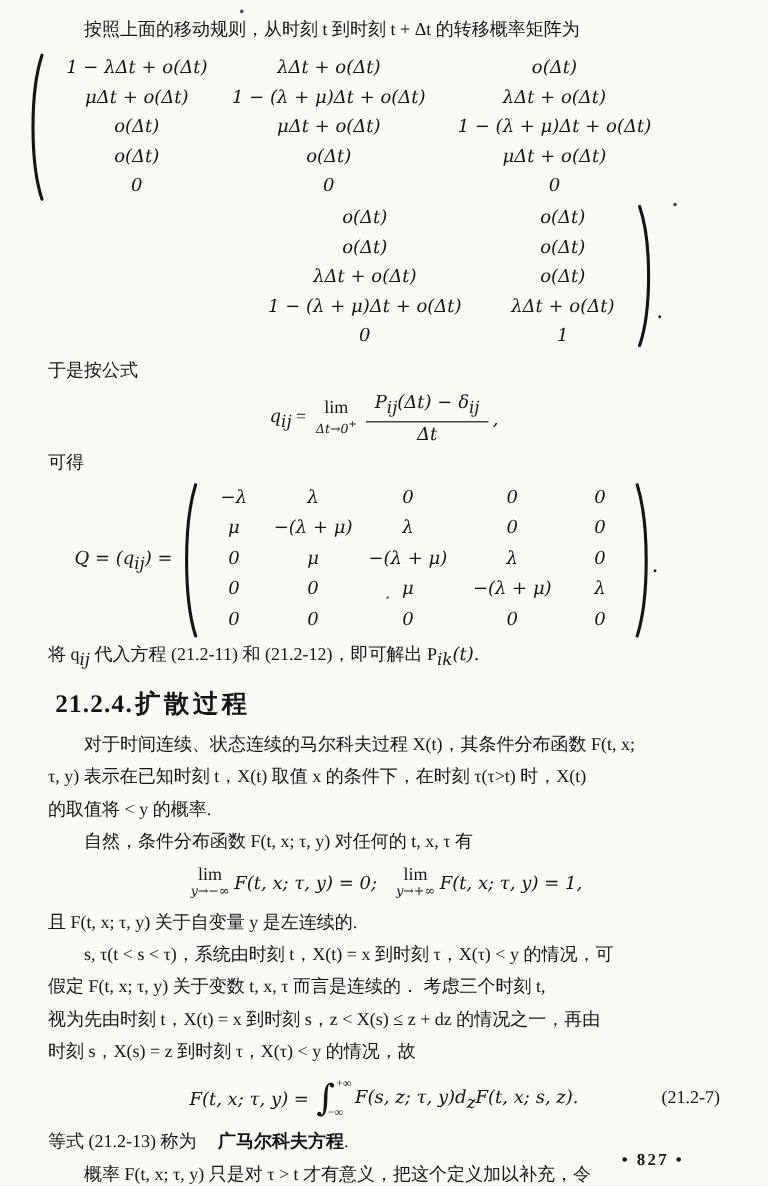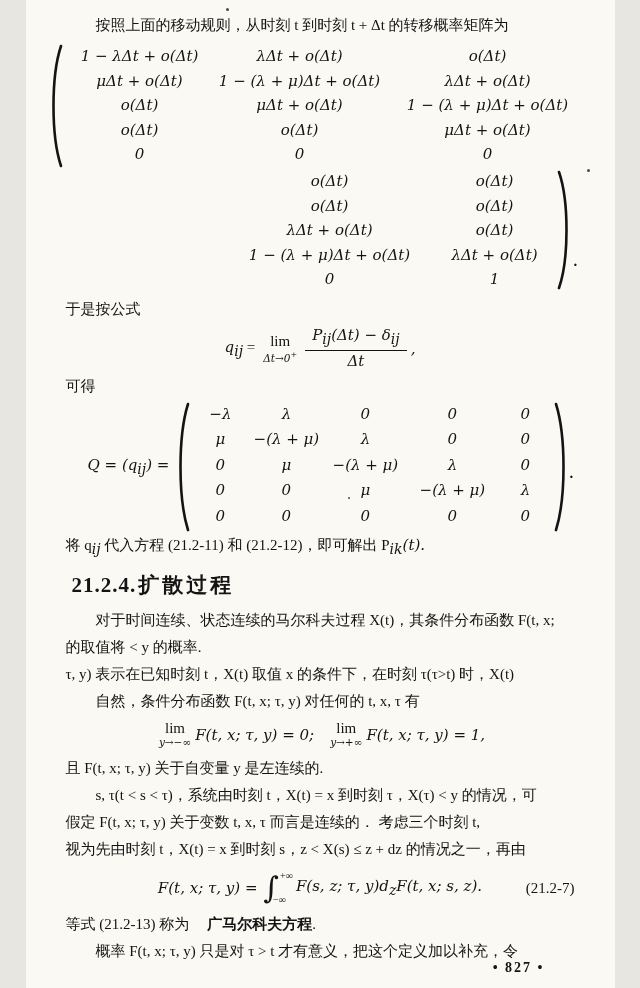--- a/index.html
+++ b/index.html
@@ -1,18 +1,18 @@
 <!DOCTYPE html>
 <html lang="zh"><head>
 <meta charset="utf-8">
 <style>
   html,body { margin:0; padding:0; background:#e8e6e0; }
   .page {
     position:relative;
-    width:589px; height:988px;
+    width:640px; height:988px;
     margin:0 auto;
     background:#faf9f4;
     color:#141414;
     font-family:"Liberation Serif","DejaVu Serif",serif;
     font-size:15px;
     overflow:hidden;
     box-sizing:border-box;
     padding:12px 40px 0 40px;
   }
   .body { margin:0; line-height:27px; }
@@ -179,22 +179,22 @@
     </svg>
     <span class="qx-period">.</span>
   </div>
 
   <p class="body"><span>将 q</span><span class="sub">ij</span><span> 代入方程 (21.2-11) 和 (21.2-12)，即可解出 P</span><span class="sub">ik</span><span class="mi">(t).</span></p>
 
   <h2 class="section-heading"><span>21.2.4.</span><span class="title">扩散过程</span></h2>
 
   <div class="para body">
       <div class="p-line">对于时间连续、状态连续的马尔科夫过程 X(t)，其条件分布函数 F(t, x;</div>
+      <div class="p-line">τ, y) 表示在已知时刻 t，X(t) 取值 x 的条件下，在时刻 τ(τ&gt;t) 时，X(t)</div>
       <div class="p-line">的取值将 &lt; y 的概率.</div>
-      <div class="p-line">τ, y) 表示在已知时刻 t，X(t) 取值 x 的条件下，在时刻 τ(τ&gt;t) 时，X(t)</div>
     </div>
 
   <p class="body indent">自然，条件分布函数 F(t, x; τ, y) 对任何的 t, x, τ 有</p>
 
   <div class="formula-center limf">
     <span class="lim">
       <span class="lim-top">lim</span>
       <span class="lim-sub">y→−∞</span>
     </span>
     <span class="mi">F(t, x; τ, y) = 0;</span>
@@ -204,20 +204,21 @@
     </span>
     <span class="mi">F(t, x; τ, y) = 1,</span>
   </div>
 
   <p class="body">且 F(t, x; τ, y) 关于自变量 y 是左连续的.</p>
 
   <div class="para body">
       <div class="p-line">s, τ(t &lt; s &lt; τ)，系统由时刻 t，X(t) = x 到时刻 τ，X(τ) &lt; y 的情况，可</div>
       <div class="p-line">假定 F(t, x; τ, y) 关于变数 t, x, τ 而言是连续的． 考虑三个时刻 t,</div>
       <div class="p-line">视为先由时刻 t，X(t) = x 到时刻 s，z &lt; X(s) ≤ z + dz 的情况之一，再由</div>
+      <div class="p-line">时刻 s，X(s) = z 到时刻 τ，X(τ) &lt; y 的情况，故</div>
     </div>
 
   <div class="formula-center intf">
     <span class="mi">F(t, x; τ, y) =</span>
     <span class="int-glyph">∫</span>
     <span class="int-limits">
       <span class="hi">+∞</span>
       <span class="lo">−∞</span>
     </span>
     <span><span class="mi">F(s, z; τ, y)d</span><span class="sub">z</span><span class="mi">F(t, x; s, z).</span></span>

